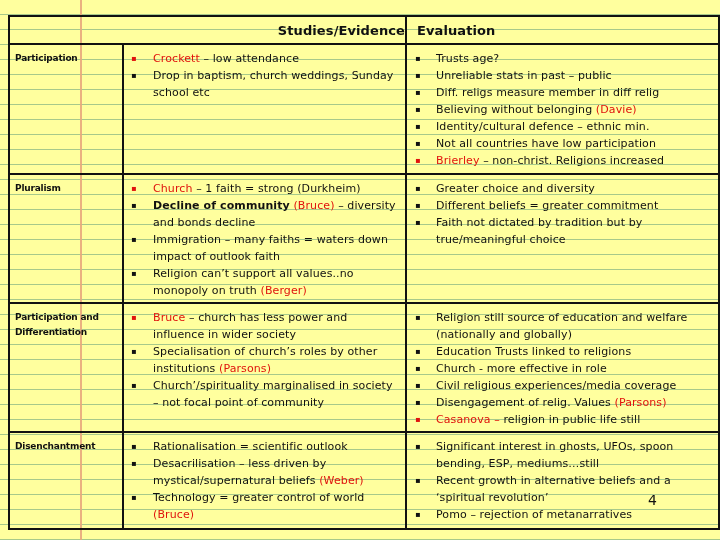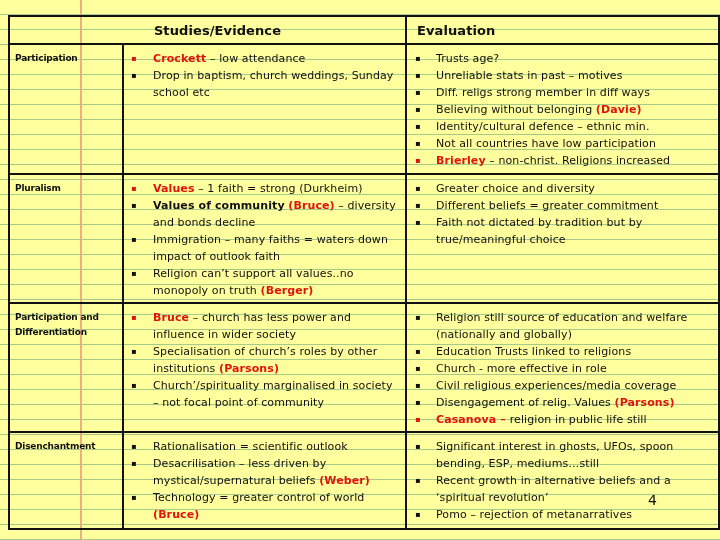--- a/index.html
+++ b/index.html
@@ -57,21 +57,21 @@
     }
     th {
       height: 26px;
       font-weight: bold;
       font-size: 13px;
       letter-spacing: 0.1px;
       vertical-align: middle;
       text-align: left;
     }
     th.h-studies {
-      text-align: center;
+      text-align: right;
       padding-left: 20px;
     }
     th.h-eval {
       padding-left: 10px;
     }
     tr.r-part td { height: 122px; }
     tr.r-plur td { height: 121px; }
     tr.r-dis td { height: 121px; }
     tr.r-disen td { height: 89px; }
     .topic {
@@ -97,21 +97,21 @@
     }
     li .bullet {
       position: absolute;
       left: 7px;
       top: 0;
       font-size: 8px;
       line-height: 17px;
     }
     .eval li { padding-left: 29px; }
     .eval li .bullet { left: 8px; }
-    .red { color: #E0130D; font-weight: bold; }
+    .red { color: #E0130D; font-weight: normal; }
     .bold { font-weight: bold; }
     .red-bullet { color: #E0130D; }
     .page-num {
       position: absolute;
       left: 648px;
       top: 492px;
       font-size: 14px;
       z-index: 3;
     }
   </style>
@@ -138,35 +138,35 @@
         <td class="topic">Participation</td>
         <td>
             <ul>
               <li><span class="bullet red-bullet">▪</span><span class="red">Crockett</span><span> – low attendance</span></li>
               <li><span class="bullet">▪</span><span>Drop in baptism, church weddings, Sunday school etc</span></li>
             </ul>
           </td>
         <td class="eval">
             <ul>
               <li><span class="bullet">▪</span><span>Trusts age?</span></li>
-              <li><span class="bullet">▪</span><span>Unreliable stats in past – motives</span></li>
-              <li><span class="bullet">▪</span><span>Diff. religs strong member in diff ways</span></li>
+              <li><span class="bullet">▪</span><span>Unreliable stats in past – public</span></li>
+              <li><span class="bullet">▪</span><span>Diff. religs measure member in diff relig</span></li>
               <li><span class="bullet">▪</span><span>Believing without belonging </span><span class="red">(Davie)</span></li>
               <li><span class="bullet">▪</span><span>Identity/cultural defence – ethnic min.</span></li>
               <li><span class="bullet">▪</span><span>Not all countries have low participation</span></li>
               <li><span class="bullet red-bullet">▪</span><span class="red">Brierley</span><span> – non-christ. Religions increased</span></li>
             </ul>
           </td>
       </tr>
       <tr class="r-plur">
         <td class="topic">Pluralism</td>
         <td>
             <ul>
-              <li><span class="bullet red-bullet">▪</span><span class="red">Values</span><span> – 1 faith = strong (Durkheim)</span></li>
-              <li><span class="bullet">▪</span><span class="bold">Values of community</span><span> </span><span class="red">(Bruce)</span><span> – diversity and bonds decline</span></li>
+              <li><span class="bullet red-bullet">▪</span><span class="red">Church</span><span> – 1 faith = strong (Durkheim)</span></li>
+              <li><span class="bullet">▪</span><span class="bold">Decline of community</span><span> </span><span class="red">(Bruce)</span><span> – diversity and bonds decline</span></li>
               <li><span class="bullet">▪</span><span>Immigration – many faiths = waters down impact of outlook faith</span></li>
               <li><span class="bullet">▪</span><span>Religion can’t support all values..no monopoly on truth </span><span class="red">(Berger)</span></li>
             </ul>
           </td>
         <td class="eval">
             <ul>
               <li><span class="bullet">▪</span><span>Greater choice and diversity</span></li>
               <li><span class="bullet">▪</span><span>Different beliefs = greater commitment</span></li>
               <li><span class="bullet">▪</span><span>Faith not dictated by tradition but by true/meaningful choice</span></li>
             </ul>

